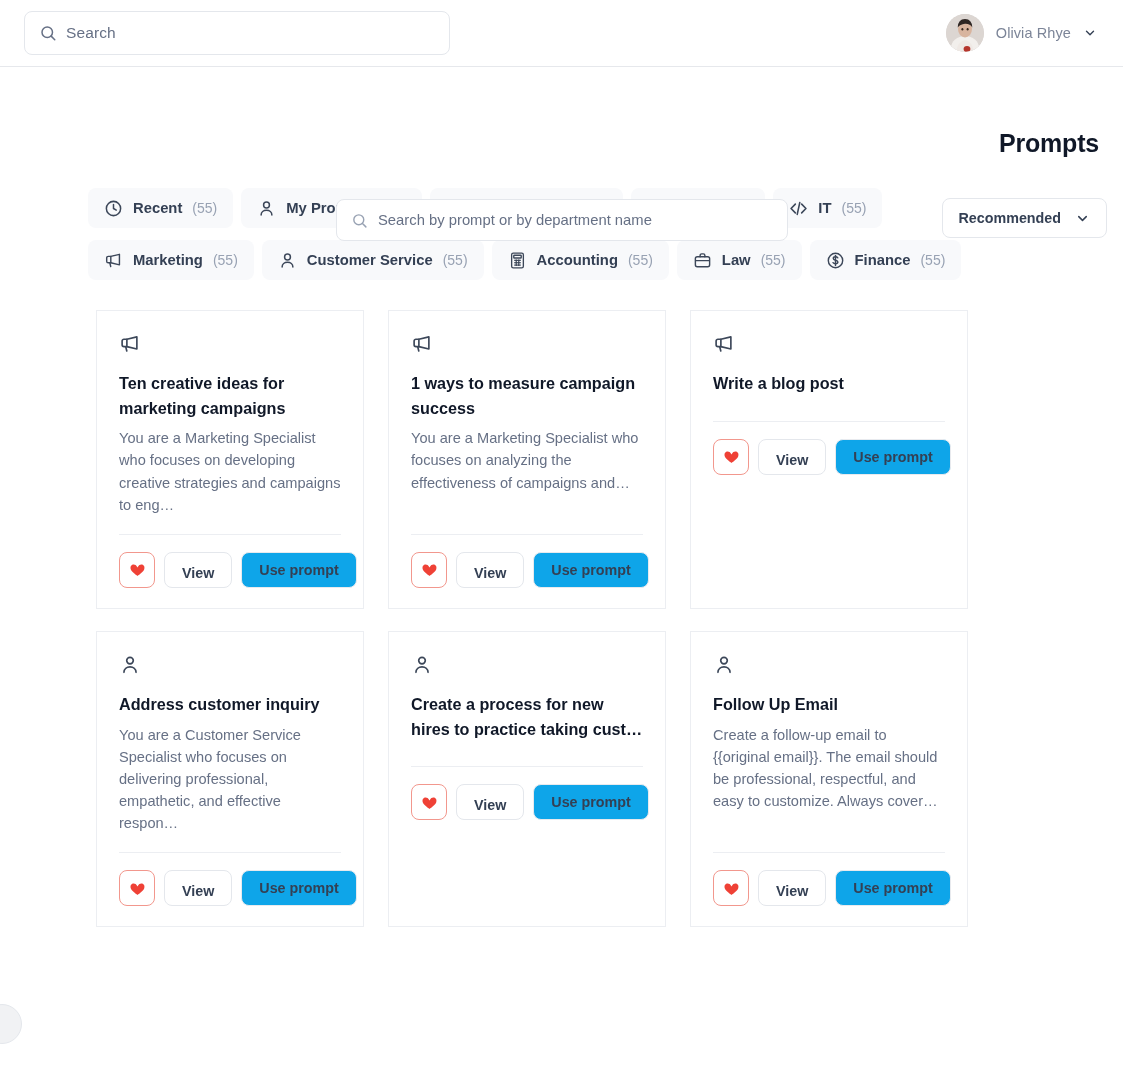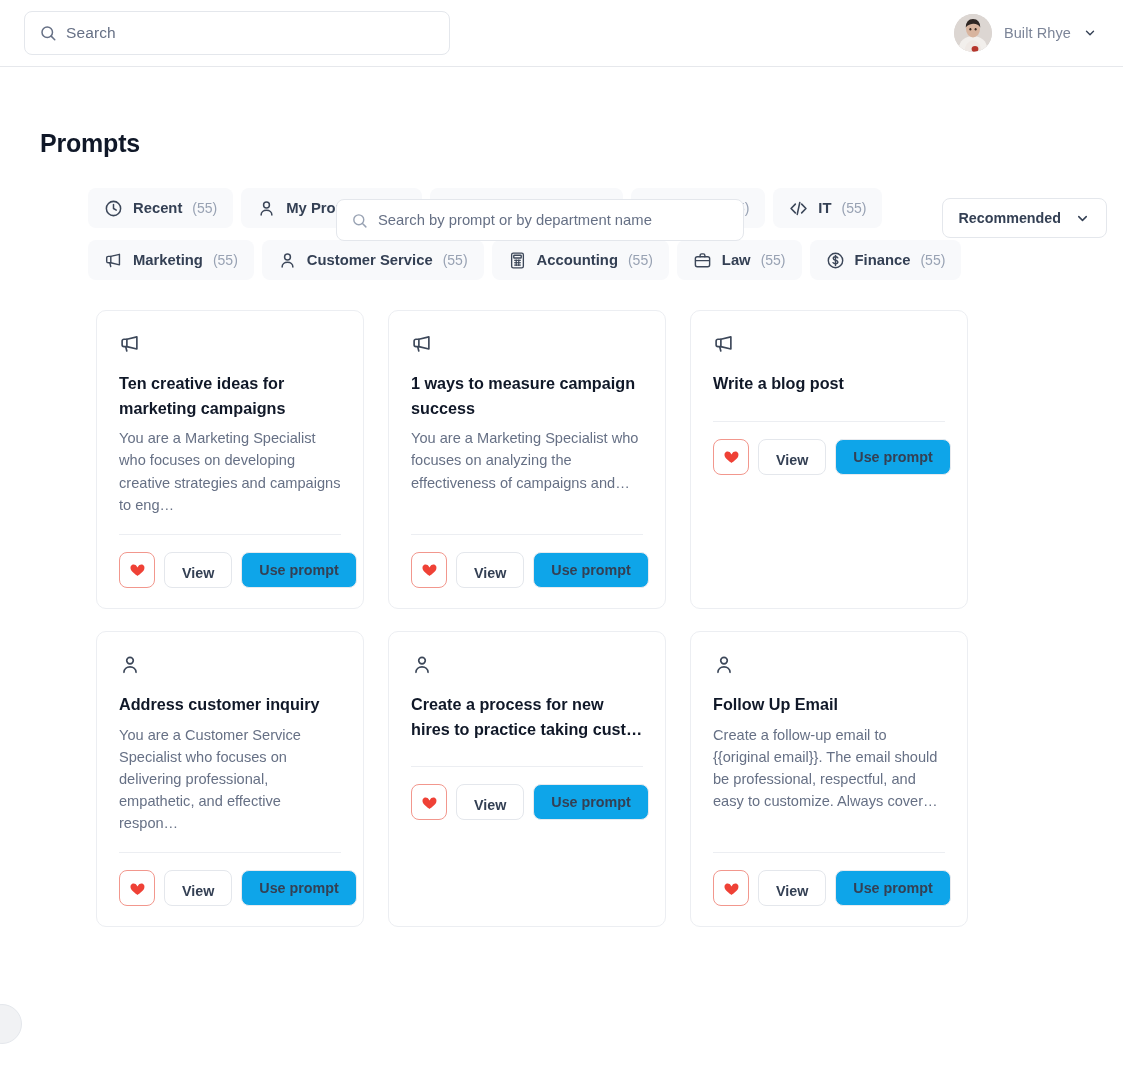--- a/index.html
+++ b/index.html
@@ -66,33 +66,34 @@
     flex: none;
     color: #344054;
   }
 
   
   .page-head {
     display: flex;
     align-items: center;
     padding: 62px 24px 0 40px;
     position: relative;
+    justify-content: flex-end;
   }
   .page-title {
     font-size: 25px;
     font-weight: bold;
     color: #101828;
     letter-spacing: -0.2px;
   }
 
   .prompt-search {
     position: absolute;
     left: 336px;
     top: 132px;
-    width: 408px;
+    width: 452px;
     height: 42px;
     border: 1px solid #e4e7ec;
     border-radius: 8px;
     background: #ffffff;
     display: flex;
     align-items: center;
     gap: 10px;
     padding: 0 14px;
   }
   .prompt-search .ph {
@@ -164,21 +165,21 @@
     display: grid;
     grid-template-columns: 268px 278px 278px;
     column-gap: 24px;
     row-gap: 22px;
     padding: 30px 0 0 96px;
   }
 
   .card {
     background: #ffffff;
     border: 1px solid #eceef2;
-    border-radius: 10px;
+    border-radius: 0;
     padding: 22px 22px 20px 22px;
     display: flex;
     flex-direction: column;
     min-height: 283px;
   }
   .card-icon {
     width: 22px; height: 22px;
     color: #3c4759;
     margin-bottom: 16px;
     display: block;
@@ -288,21 +289,21 @@
           <ellipse cx="19" cy="34" rx="14" ry="12" fill="#f2efec"></ellipse>
           <path d="M10 38 Q12 27 19 26 Q26 27 28 38 Z" fill="#efe9e5"></path>
           <ellipse cx="19" cy="15" rx="7" ry="8.4" fill="#d8b49e"></ellipse>
           <path d="M11.7 13.5 Q12 5 19 5 Q26 5 26.3 13.5 Q24 9.5 19 9.8 Q14 10.2 11.7 13.5 Z" fill="#2e2623"></path>
           <ellipse cx="21" cy="35" rx="3.4" ry="3" fill="#b5352c"></ellipse>
           <ellipse cx="16.4" cy="15.2" rx="1" ry="1.2" fill="#3a2b22"></ellipse>
           <ellipse cx="21.6" cy="15.2" rx="1" ry="1.2" fill="#3a2b22"></ellipse>
         </g>
       </svg>
     </span>
-    <span class="user-name">Built Rhye</span>
+    <span class="user-name">Olivia Rhye</span>
     <svg class="chev" viewBox="0 0 24 24" fill="none" stroke="currentColor" stroke-width="2.4" stroke-linecap="round" stroke-linejoin="round">
       <polyline points="6 9 12 15 18 9"></polyline>
     </svg>
   </div>
 </div>
 
 <div class="page-head">
   <h1 class="page-title">Prompts</h1>
 
   <div class="prompt-search">

